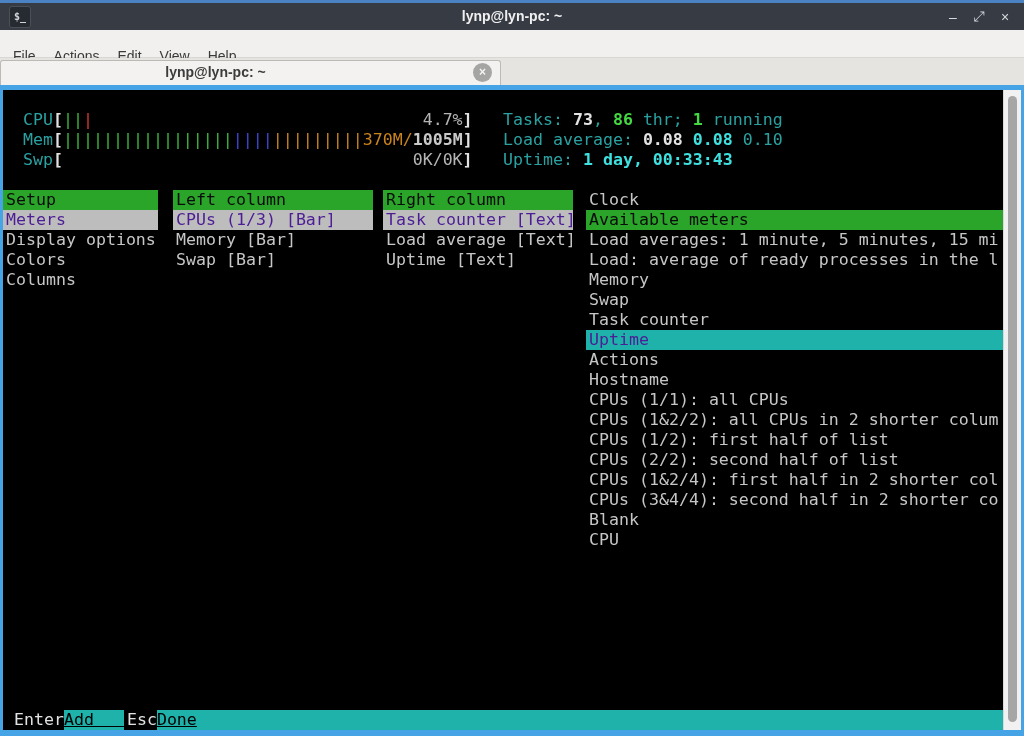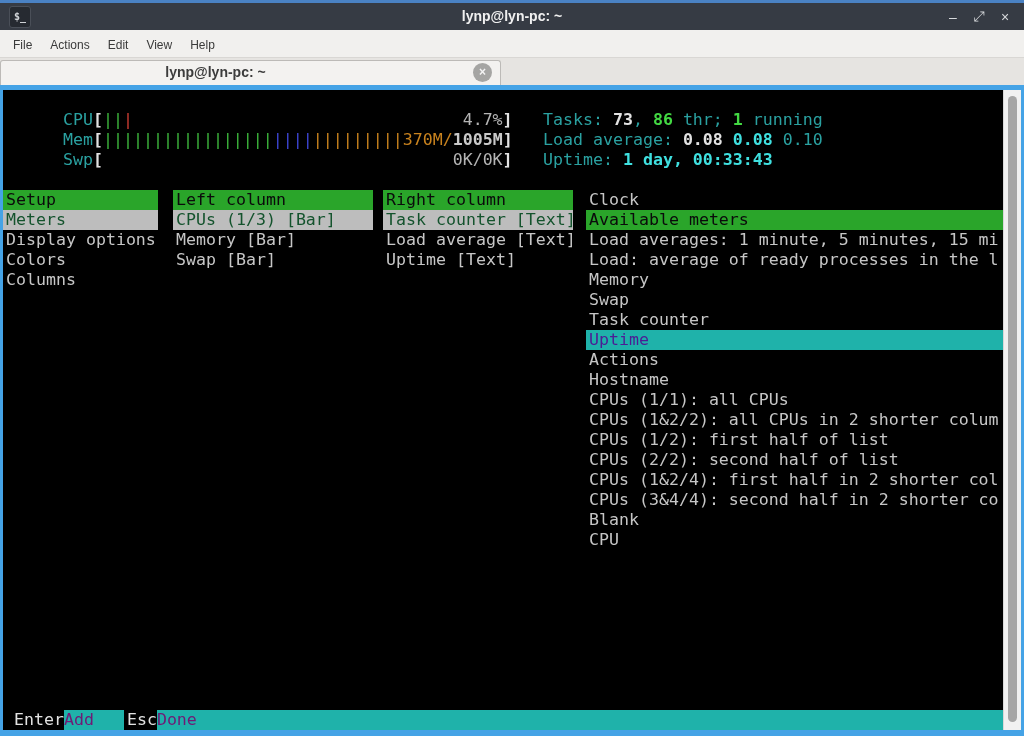--- a/index.html
+++ b/index.html
@@ -17,21 +17,21 @@
             text-align:center;font-family:"DejaVu Sans Mono",monospace;}
   .win-title{position:absolute;left:0;right:0;top:3px;height:27px;line-height:27px;
             text-align:center;color:var(--titleFg);font-size:14px;font-weight:bold;}
   .win-buttons{position:absolute;right:6px;top:3px;height:27px;display:flex;align-items:center;}
   .win-btn{width:26px;text-align:center;color:#d7d9dc;font-size:14px;cursor:default;}
 
   
   .menubar{position:absolute;left:0;top:30px;width:1024px;height:28px;
            background:var(--chromeBg);border-bottom:1px solid #d9d7d4;
            line-height:28px;padding-left:4px;box-sizing:border-box;}
-  .menu-item{display:inline-block;padding:0 9px;color:var(--chromeFg);font-size:12px;text-align:right;}
+  .menu-item{display:inline-block;padding:12px 9px;color:var(--chromeFg);font-size:14px;text-align:right;}
 
   
   .tabbar{position:absolute;left:0;top:58px;width:1024px;height:27px;
           background:var(--tabbarBg);}
   .tab{position:absolute;left:0;top:2px;width:501px;height:25px;
        background:var(--tabBg);border:1px solid var(--tabBorder);border-bottom:none;
        border-radius:3px 3px 0 0;box-sizing:border-box;}
   .tab-title{position:absolute;left:0;right:70px;top:0;height:23px;line-height:23px;
        text-align:center;color:#3c3c3c;font-size:14px;font-weight:bold;}
   .tab-close{position:absolute;right:8px;top:2px;width:19px;height:19px;border-radius:50%;
@@ -41,36 +41,36 @@
   
   .term-frame{position:absolute;left:0;top:85px;width:1024px;height:651px;
        background:var(--accentBlue);}
   .term{position:absolute;left:3px;top:5px;width:1000px;height:640px;background:#000;
        font-family:"DejaVu Sans Mono",monospace;font-size:16.6px;}
   .scrollbar{position:absolute;left:1003px;top:5px;width:18px;height:640px;
        background:var(--scrollTrack);border-left:1px solid #d8d8d8;box-sizing:border-box;}
   .scroll-handle{position:absolute;left:4px;top:6px;width:9px;height:626px;
        background:var(--scrollHandle);border-radius:5px;}
 
-  .trow{position:absolute;height:20px;line-height:20px;white-space:pre;margin-left:40px;}
+  .trow{position:absolute;height:20px;line-height:20px;white-space:pre;}
   .panel{position:absolute;top:100px;}
   .panel-1{left:0;width:155px;}
   .panel-2{left:170px;width:200px;}
   .panel-3{left:380px;width:190px;}
   .panel-4{left:583px;width:417px;}
   .prow{height:20px;line-height:20px;white-space:pre;color:var(--listFg);
         overflow:hidden;padding-left:3px;}
   .phead{background:var(--bgGreen);color:#0b0b0b;}
-  .sel-gray{background:var(--bgGray);color:#14532d;}
+  .sel-gray{background:var(--bgGray);color:#4c1d95;}
   .sel-cyan{background:var(--bgCyan);color:#4c1d95;}
 
   .fnbar{position:absolute;left:8px;top:620px;width:1000px;height:20px;display:flex;
          line-height:20px;white-space:pre;}
   .fnkey{color:var(--white);padding-left:3px;}
-  .fnaction{background:var(--bgCyan);color:#701a75;}
+  .fnaction{background:var(--bgCyan);color:#000000;text-decoration:underline;}
   .fill{flex:1;}
 
   .c-cyan{color:var(--cyan);}
   .c-cyanB{color:var(--cyanBright);font-weight:bold;}
   .c-whiteB{color:var(--white);font-weight:bold;}
   .c-greenB{color:var(--green);font-weight:bold;}
   .c-gray{color:var(--gray);}
   .c-grayB{color:var(--grayB);font-weight:bold;}
   .c-orange{color:var(--orange);}
   .c-barGreen{color:var(--barGreen);}

